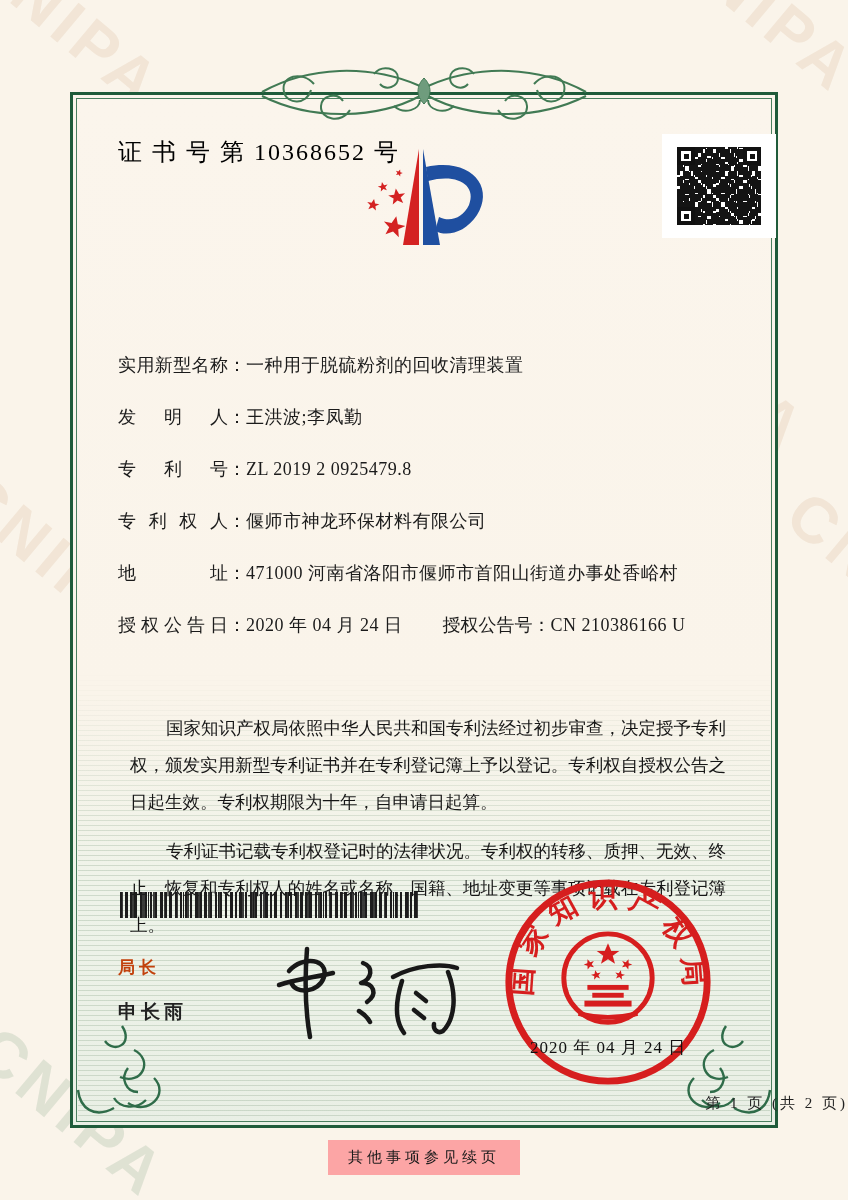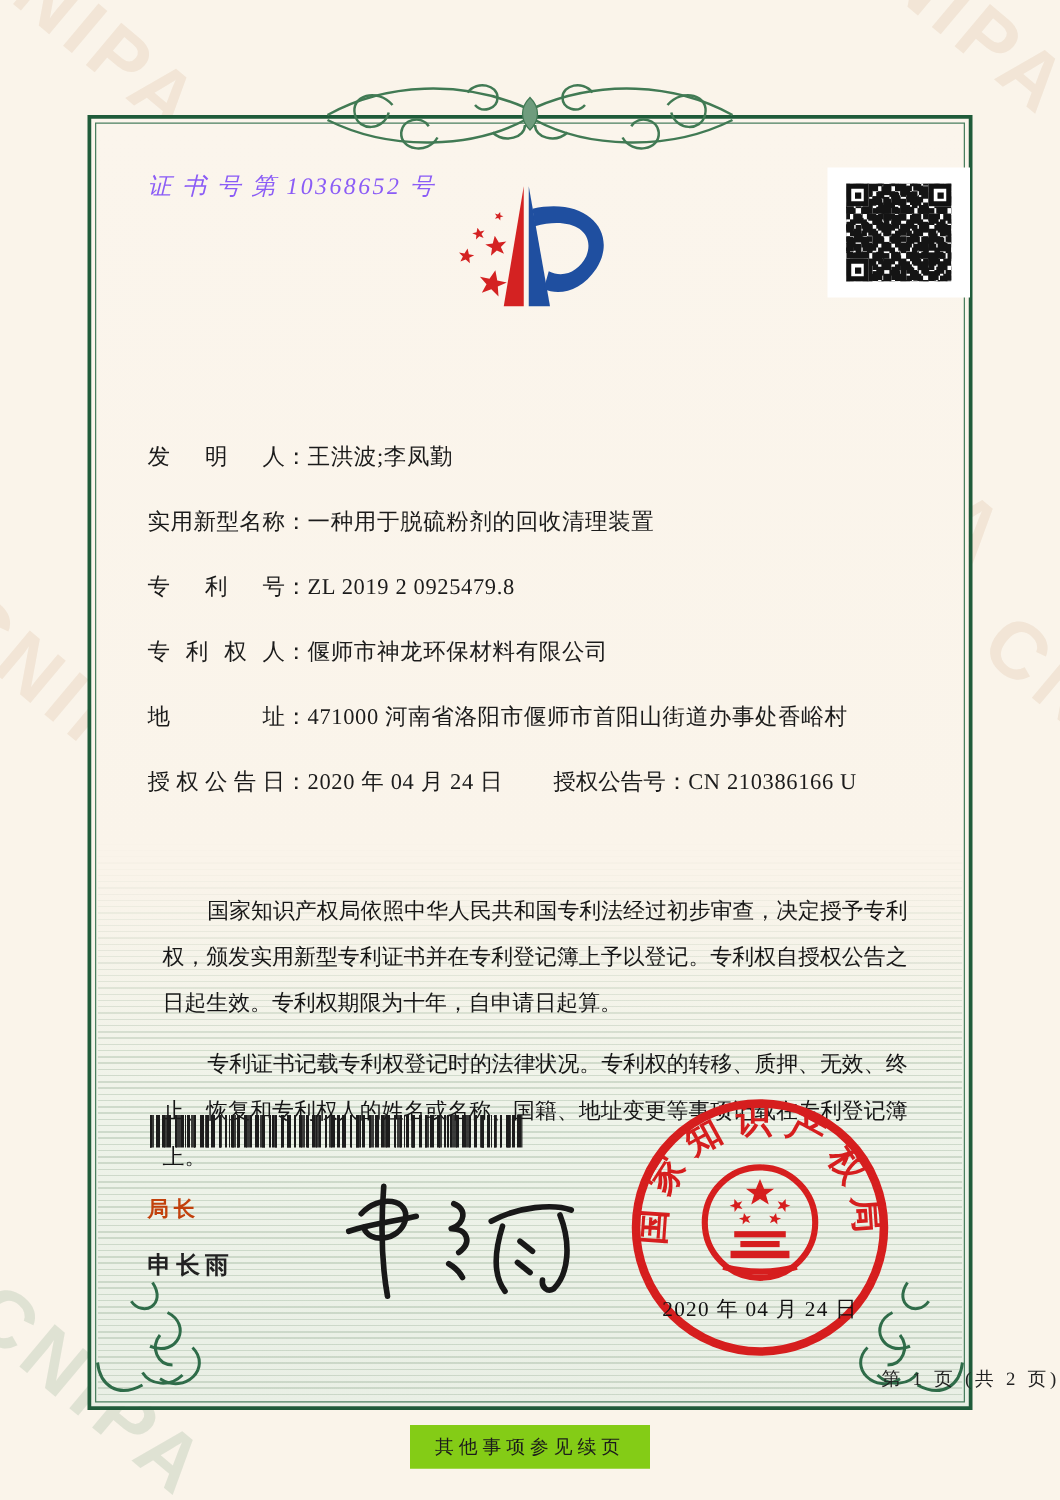--- a/index.html
+++ b/index.html
@@ -29,21 +29,21 @@
   .frame-inner{
     position:absolute;inset:3px;border:1px solid #4a7f5f;
   }
   .guilloche{
     position:absolute;inset:5px;
     background:repeating-linear-gradient(180deg,rgba(125,155,125,0.28) 0 1px,rgba(255,255,255,0) 1px 5px);
     -webkit-mask-image:linear-gradient(180deg,transparent 0 56%,#000 74% 100%);
     mask-image:linear-gradient(180deg,transparent 0 56%,#000 74% 100%);
   }
   .abs{position:absolute;}
-  .cert-no{left:118px;top:136px;font-size:19px;letter-spacing:2px;color:#8b5cf6;font-style:italic;}
+  .cert-no{left:118px;top:136px;font-size:24px;letter-spacing:2px;color:#000000;}
   .title{left:0;right:0;top:246px;text-align:center;font-size:38px;font-weight:bold;letter-spacing:9px;color:#111;}
   .qr-pad{left:662px;top:134px;width:114px;height:104px;background:#fff;}
   .qr{
     position:absolute;left:15px;top:13px;width:84px;height:78px;background-color:#fff;
     background:
       repeating-conic-gradient(#141414 0% 25%,transparent 0% 50%) 0px 0px/12px 12px,
       repeating-conic-gradient(#141414 0% 25%,transparent 0% 50%) 3px 6px/9px 9px,
       repeating-conic-gradient(#141414 0% 25%,transparent 0% 50%) 6px 2px/15px 15px;
   }
   .finder{position:absolute;width:18px;height:18px;border:4px solid #111;background:#fff;box-sizing:border-box;}
@@ -67,21 +67,21 @@
       repeating-linear-gradient(90deg,rgba(28,28,28,0.85) 0 3px,transparent 3px 11px);
   }
   .signer-title{left:118px;top:956px;font-size:17px;letter-spacing:4px;font-weight:bold;color:#c2410c;}
   .signer-name{left:118px;top:999px;font-size:19px;letter-spacing:4px;font-weight:bold;color:#222;}
   .seal-date{
     left:505px;top:1036px;width:206px;text-align:center;
     font-size:17px;letter-spacing:1px;color:#111;z-index:5;
   }
   .page-info{left:0;right:0;top:1094px;text-align:right;font-size:15px;letter-spacing:3px;color:#222;}
   .note{left:0;right:0;top:1140px;text-align:center;}
-  .note span{display:inline-block;background:#84cc16;padding:8px 20px;font-size:15px;letter-spacing:4px;color:#1b1b1b;}
+  .note span{display:inline-block;background:#fca5a5;padding:8px 20px;font-size:15px;letter-spacing:4px;color:#1b1b1b;}
   svg{display:block;}
 </style>
 </head>
 <body>
 
 <div class="page">
 
   <span class="wm" style="left:-45px;top:-15px;">CNIPA</span>
   <span class="wm" style="left:650px;top:-30px;">CNIPA</span>
   <span class="wm" style="left:600px;top:330px;">CNIPA</span>
@@ -157,24 +157,24 @@
     <div class="qr">
       <div class="finder f-tl"></div>
       <div class="finder f-tr"></div>
       <div class="finder f-bl"></div>
     </div>
   </div>
 
 
   <div class="abs fields">
     <div class="frow">
+      <span class="f-label">实用新型名称</span><span class="f-colon">：</span><span class="f-value">一种用于脱硫粉剂的回收清理装置</span>
+    </div>
+    <div class="frow">
       <span class="f-label">发明人</span><span class="f-colon">：</span><span class="f-value">王洪波;李凤勤</span>
-    </div>
-    <div class="frow">
-      <span class="f-label">实用新型名称</span><span class="f-colon">：</span><span class="f-value">一种用于脱硫粉剂的回收清理装置</span>
     </div>
     <div class="frow">
       <span class="f-label">专利号</span><span class="f-colon">：</span><span class="f-value">ZL 2019 2 0925479.8</span>
     </div>
     <div class="frow">
       <span class="f-label">专利权人</span><span class="f-colon">：</span><span class="f-value">偃师市神龙环保材料有限公司</span>
     </div>
     <div class="frow">
       <span class="f-label">地址</span><span class="f-colon">：</span><span class="f-value">471000 河南省洛阳市偃师市首阳山街道办事处香峪村</span>
     </div>

